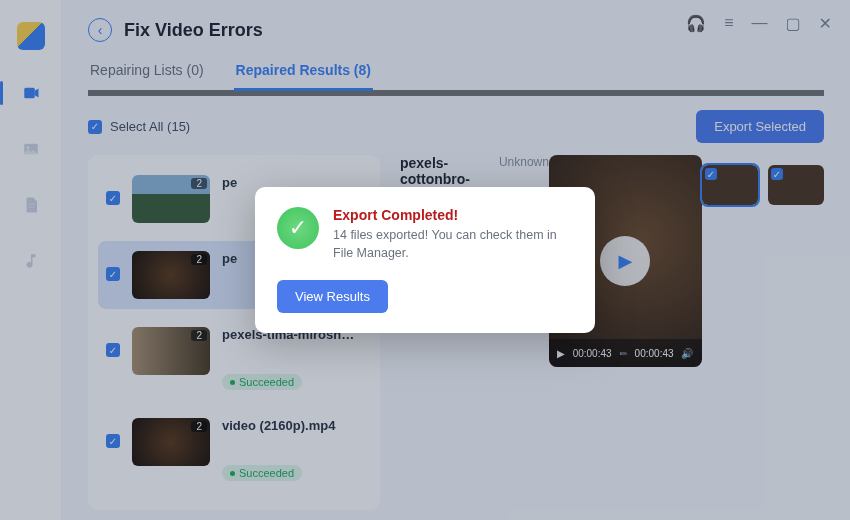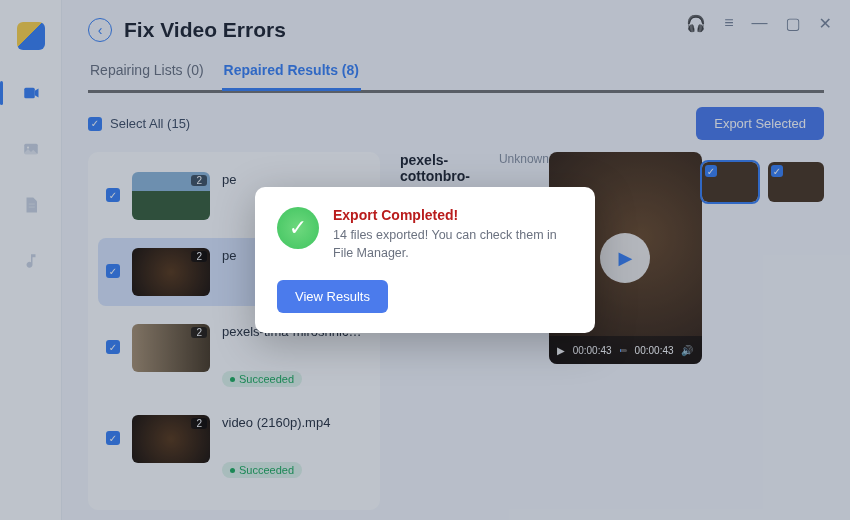--- a/index.html
+++ b/index.html
@@ -8,36 +8,36 @@
 .sidebar{width:62px;background:#fff;display:flex;flex-direction:column;align-items:center;padding-top:22px;gap:30px;border-right:1px solid #eef1f6}
 .logo{width:28px;height:28px;border-radius:6px;background:linear-gradient(135deg,#ffd54a 45%,#3b82f6 45%)}
 .nav-icon{width:26px;height:26px;display:flex;align-items:center;justify-content:center;color:#cdd5e2;cursor:pointer;border-radius:6px}
 .nav-icon.active{color:#3b82f6;position:relative}
 .nav-icon.active::before{content:"";position:absolute;left:-18px;width:3px;height:24px;background:#3b82f6;border-radius:2px}
 .main{flex:1;display:flex;flex-direction:column;padding:18px 26px 10px 26px;min-width:0}
 .titlebar-icons{position:absolute;top:14px;right:18px;display:flex;gap:18px;color:#7a8699}
 .titlebar-icons span{cursor:pointer}
 .page-header{display:flex;align-items:center;gap:12px;margin-bottom:14px}
 .back-btn{width:24px;height:24px;border:1.5px solid #3b82f6;border-radius:50%;display:flex;align-items:center;justify-content:center;color:#3b82f6;cursor:pointer;font-size:14px}
-.page-title{font-size:21px;font-weight:700;color:#1f2430}
-.tabs{display:flex;gap:16px;border-bottom:3px solid #737373;margin-bottom:14px}
+.page-title{font-size:18px;font-weight:700;color:#1f2430}
+.tabs{display:flex;gap:28px;border-bottom:6px solid #737373;margin-bottom:14px}
 .tab{padding:6px 2px 10px;font-size:14px;color:#6b7280;cursor:pointer}
 .tab.active{color:#3b82f6;font-weight:600;border-bottom:3px solid #3b82f6;margin-bottom:-1px}
 .toolbar{display:flex;justify-content:space-between;align-items:center;margin-bottom:12px}
 .select-all{display:flex;align-items:center;gap:8px;font-size:13px;color:#425066}
 .chk{width:14px;height:14px;background:#3b82f6;border-radius:3px;display:inline-flex;align-items:center;justify-content:center;color:#fff;font-size:10px}
 .btn{background:#4b7bec;color:#fff;border:none;border-radius:6px;padding:9px 18px;font-size:13px;cursor:pointer}
 .content{display:flex;gap:20px;flex:1;min-height:0}
 .list{width:292px;background:#fff;border-radius:10px;padding:10px 10px;display:flex;flex-direction:column;gap:8px;overflow:hidden}
 .item{display:flex;align-items:flex-start;gap:12px;padding:10px 8px;border-radius:8px;position:relative}
 .item.selected{background:#dbe7fc}
 .thumb{width:78px;height:48px;border-radius:6px;background:#555;position:relative;flex-shrink:0}
 .badge-count{position:absolute;top:3px;right:3px;background:rgba(0,0,0,.55);color:#fff;font-size:10px;padding:0 5px;border-radius:3px}
 .item-meta{flex:1;min-width:0;font-size:13px}
-.filename{color:#2b3442;font-weight:400;white-space:nowrap;overflow:hidden;text-overflow:ellipsis}
+.filename{color:#2b3442;font-weight:700;white-space:nowrap;overflow:hidden;text-overflow:ellipsis}
 .status-pill{display:inline-flex;align-items:center;gap:4px;background:#e1f5ea;color:#1fad5e;font-size:11px;padding:2px 8px;border-radius:10px;margin-top:32px}
 .status-pill::before{content:"";width:5px;height:5px;border-radius:50%;background:#1fad5e}
 .preview{flex:1;display:flex;flex-direction:row;min-width:0}
 .preview-title{font-size:14px;font-weight:700;color:#1f2430;margin-bottom:4px}
 .preview-sub{font-size:12px;color:#8a93a3;margin-bottom:10px}
 .player{position:relative;width:100%;height:212px;border-radius:8px;overflow:hidden;background:radial-gradient(circle at 60% 40%,#6b4a2a,#2a1b10);}
 .play-btn{position:absolute;top:50%;left:50%;transform:translate(-50%,-50%);width:50px;height:50px;border-radius:50%;background:rgba(255,255,255,.9);display:flex;align-items:center;justify-content:center;color:#3b82f6;font-size:18px}
 .controls{position:absolute;bottom:0;left:0;right:0;height:28px;background:rgba(0,0,0,.45);display:flex;align-items:center;gap:8px;padding:0 8px;color:#fff;font-size:10px}
 .prog{flex:1;height:3px;background:rgba(255,255,255,.3);border-radius:2px;position:relative}
 .prog::after{content:"";position:absolute;left:0;width:6%;height:100%;background:#5b9dff;border-radius:2px}

